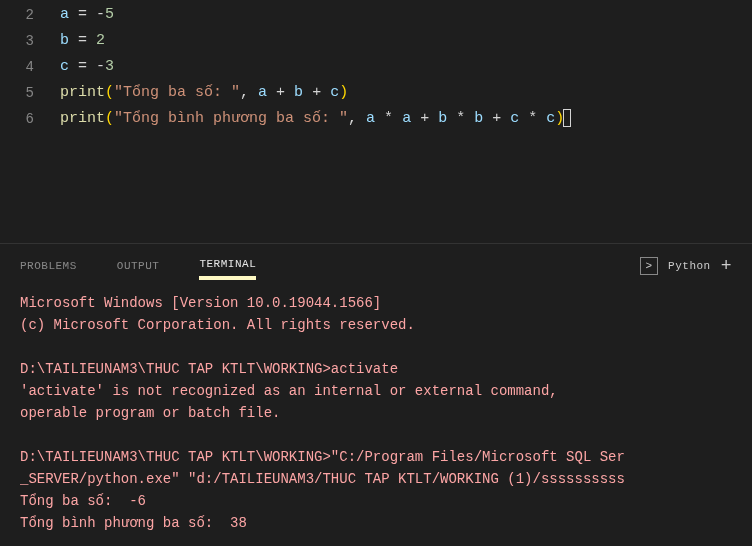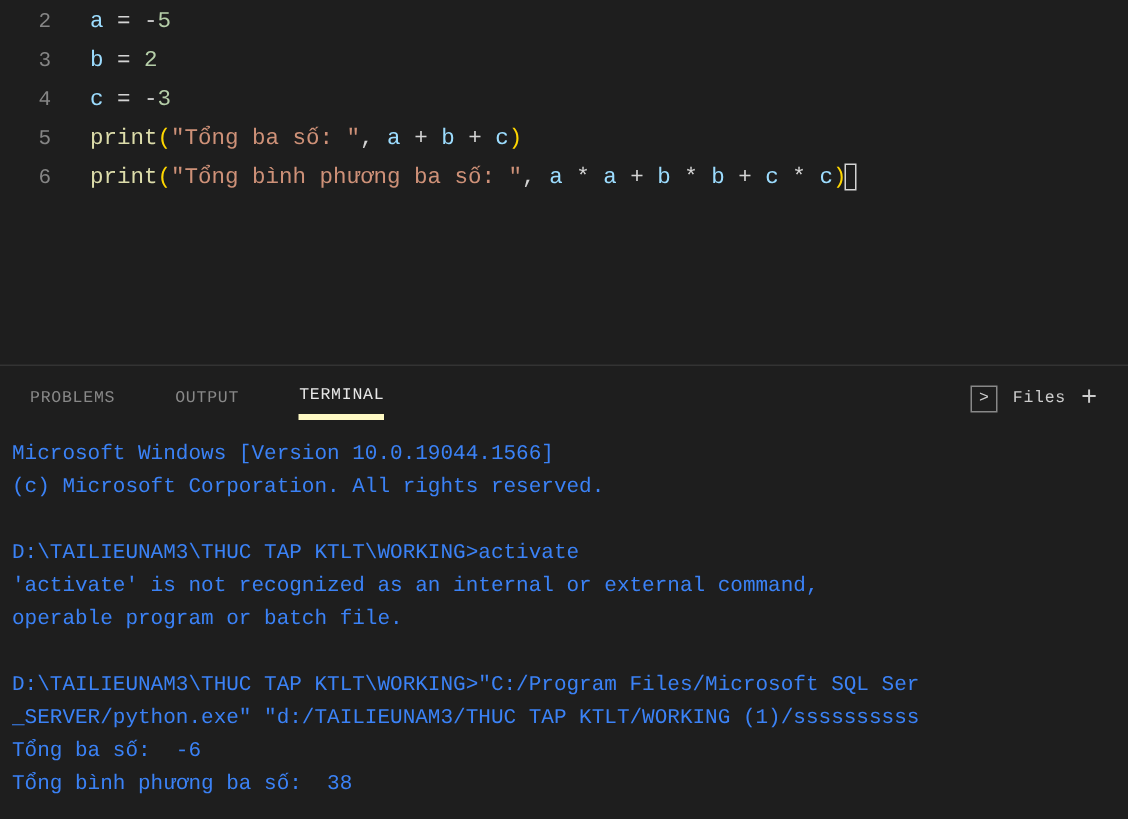--- a/index.html
+++ b/index.html
@@ -93,25 +93,25 @@
       justify-content: center;
       font-size: 11px;
       color: #ccc;
     }
     .plus-icon {
       font-size: 18px;
       color: #ccc;
       font-weight: 300;
     }
     .terminal {
-      padding: 12px 8px;
+      padding: 12px 20px;
       font-size: 14px;
       line-height: 22px;
       white-space: pre-wrap;
-      color: #3b82f6;
+      color: #fca5a5;
       font-family: Consolas, 'Courier New', monospace;
     }
     .terminal-line {
       white-space: pre;
       overflow: hidden;
     }
   </style>
 </head>
 <body>
 
@@ -139,18 +139,18 @@
   </div>
 <div class="editor-space"></div>
 
 <div class="panel">
   <div class="tabs">
     <span class="tab">PROBLEMS</span>
     <span class="tab">OUTPUT</span>
     <span class="tab active">TERMINAL</span>
     <div class="tabs-right">
       <span class="dropdown-icon">&gt;</span>
-      <span>Files</span>
+      <span>Python</span>
       <span class="plus-icon">+</span>
     </div>
   </div>
   <div class="terminal"><div class="terminal-line">Microsoft Windows [Version 10.0.19044.1566]</div><div class="terminal-line">(c) Microsoft Corporation. All rights reserved.</div><div class="terminal-line">&nbsp;</div><div class="terminal-line">D:\TAILIEUNAM3\THUC TAP KTLT\WORKING&gt;activate</div><div class="terminal-line">'activate' is not recognized as an internal or external command,</div><div class="terminal-line">operable program or batch file.</div><div class="terminal-line">&nbsp;</div><div class="terminal-line">D:\TAILIEUNAM3\THUC TAP KTLT\WORKING&gt;"C:/Program Files/Microsoft SQL Ser</div><div class="terminal-line">_SERVER/python.exe" "d:/TAILIEUNAM3/THUC TAP KTLT/WORKING (1)/ssssssssss</div><div class="terminal-line">Tổng ba số:  -6</div><div class="terminal-line">Tổng bình phương ba số:  38</div></div>
 </div>
 
 </body></html>

